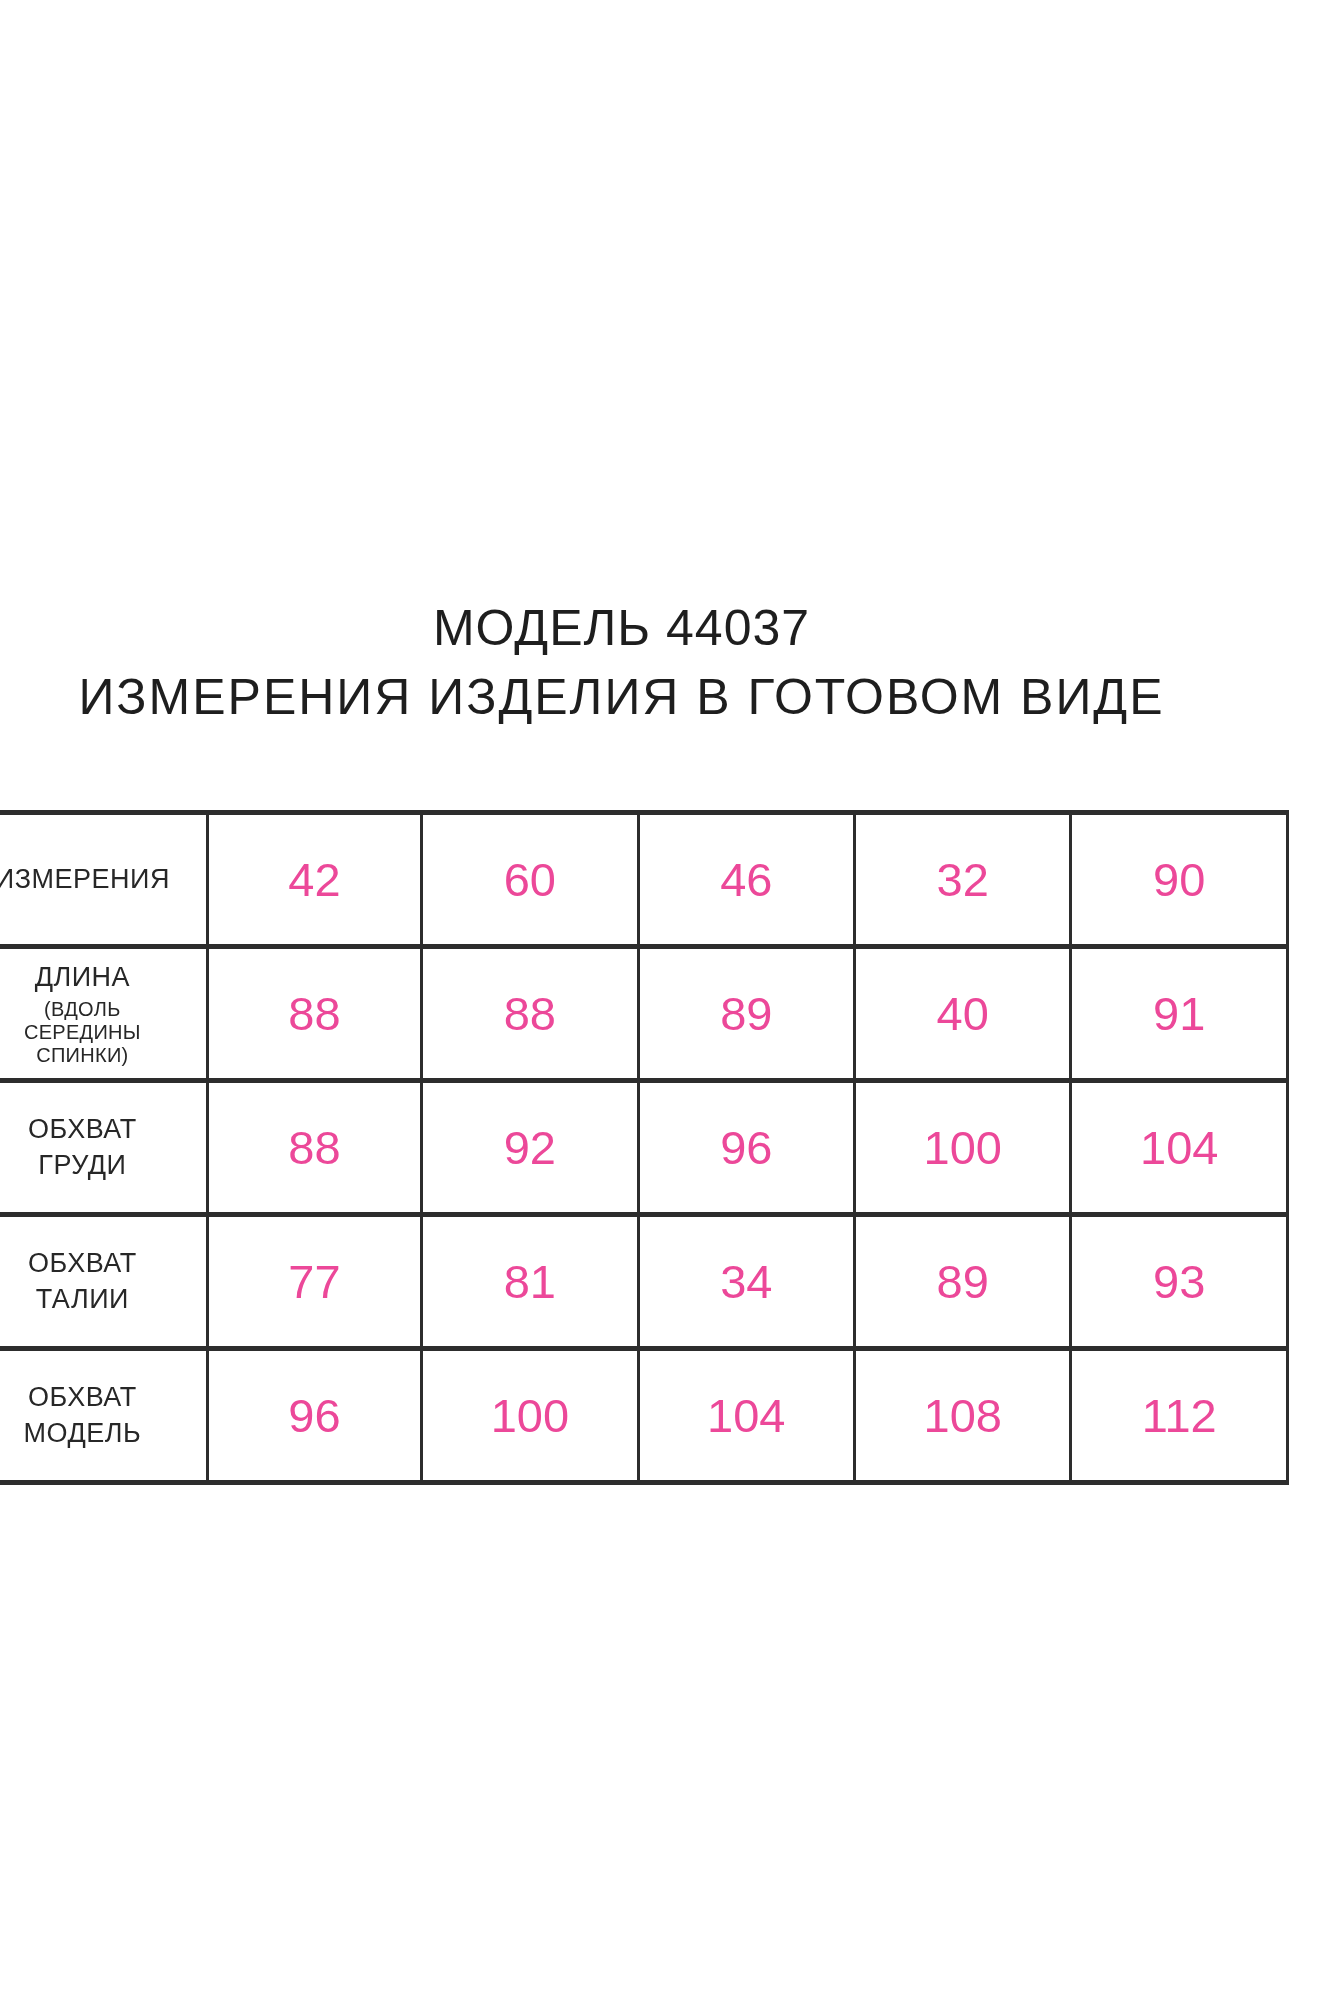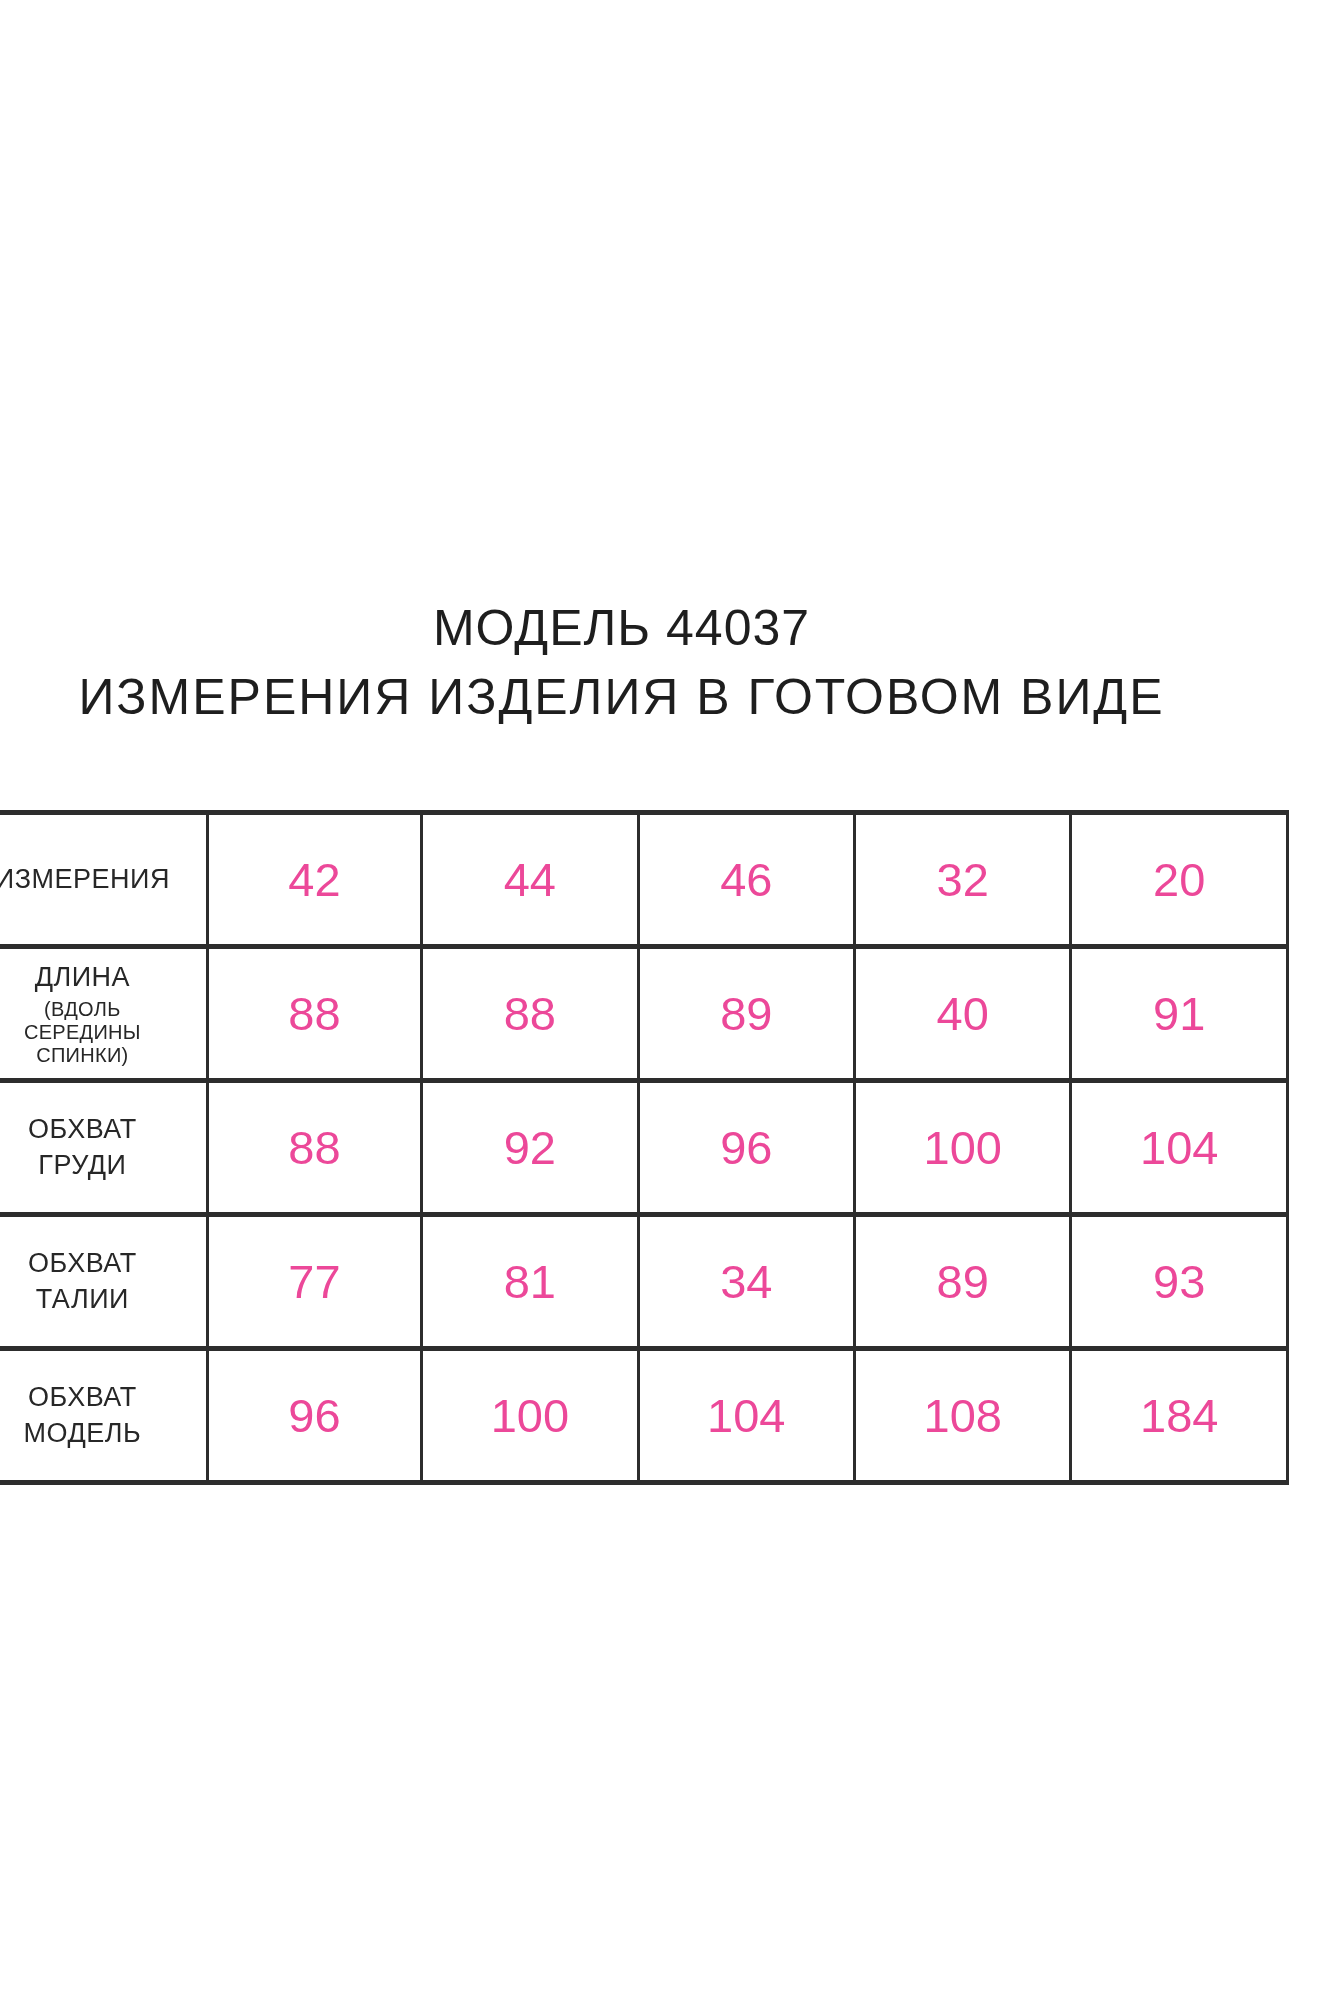--- a/index.html
+++ b/index.html
@@ -101,24 +101,24 @@
         <col class="cv">
         <col class="cv">
     </colgroup>
     <tbody>
 
       <tr class="r">
         <td class="label">
           <span class="lbl">ИЗМЕРЕНИЯ</span>
         </td>
         <td class="value">42</td>
-        <td class="value">44</td>
+        <td class="value">60</td>
         <td class="value">46</td>
         <td class="value">32</td>
-        <td class="value">20</td>
+        <td class="value">90</td>
       </tr>
 
       <tr class="r">
         <td class="label">
           <span class="lbl">ДЛИНА</span>
           <span class="sub">(ВДОЛЬ СЕРЕДИНЫ СПИНКИ)</span>
         </td>
         <td class="value">88</td>
         <td class="value">88</td>
         <td class="value">89</td>
@@ -149,19 +149,19 @@
       </tr>
 
       <tr class="r">
         <td class="label">
           <span class="lbl narrow">ОБХВАТ МОДЕЛЬ</span>
         </td>
         <td class="value">96</td>
         <td class="value">100</td>
         <td class="value">104</td>
         <td class="value">108</td>
-        <td class="value">184</td>
+        <td class="value">112</td>
       </tr>
 
     </tbody>
   </table>
 
 </div>
 
 </body></html>

